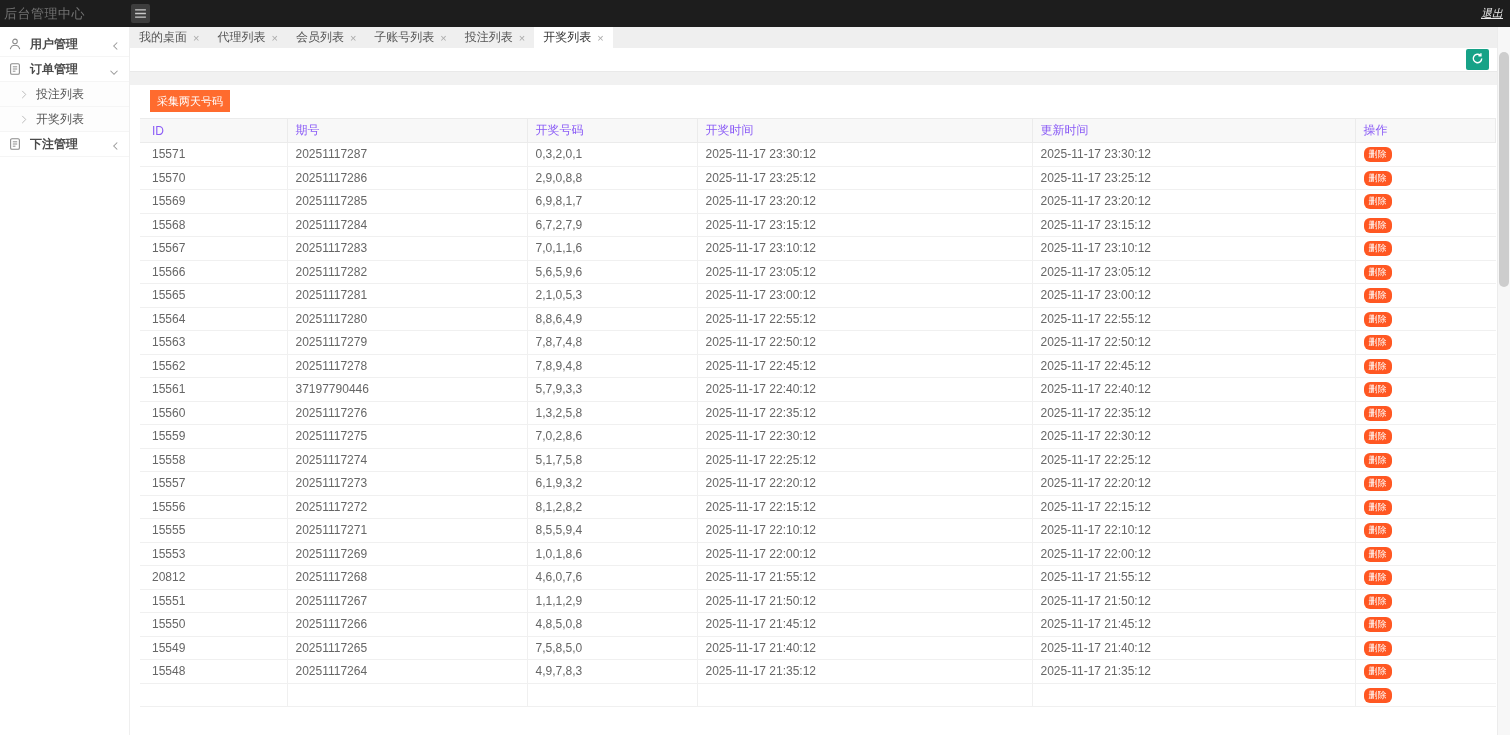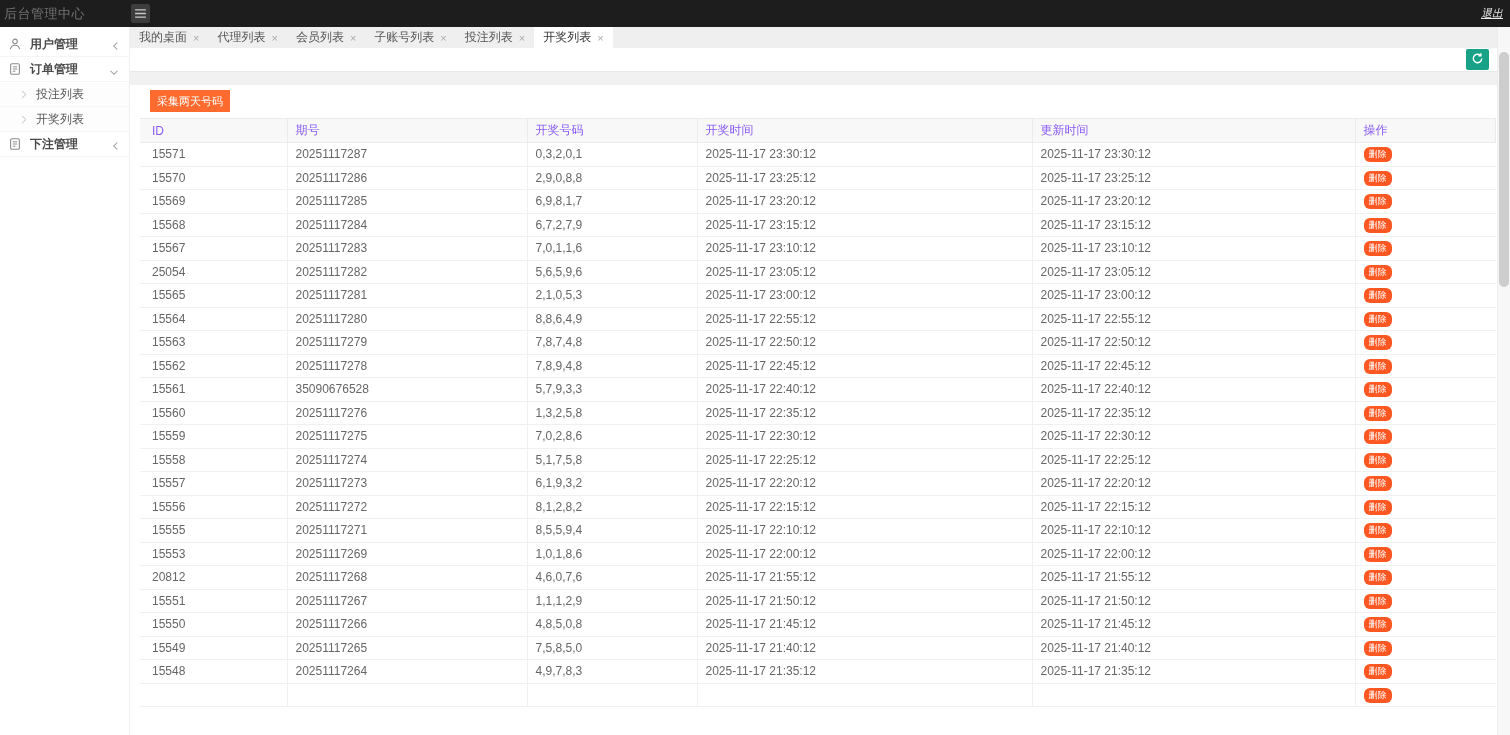--- a/index.html
+++ b/index.html
@@ -218,21 +218,21 @@
           </tr>
           <tr>
             <td>15567</td>
             <td>20251117283</td>
             <td>7,0,1,1,6</td>
             <td>2025-11-17 23:10:12</td>
             <td>2025-11-17 23:10:12</td>
             <td><button class="del-btn">删除</button></td>
           </tr>
           <tr>
-            <td>25054</td>
+            <td>15566</td>
             <td>20251117282</td>
             <td>5,6,5,9,6</td>
             <td>2025-11-17 23:05:12</td>
             <td>2025-11-17 23:05:12</td>
             <td><button class="del-btn">删除</button></td>
           </tr>
           <tr>
             <td>15565</td>
             <td>20251117281</td>
             <td>2,1,0,5,3</td>
@@ -259,21 +259,21 @@
           <tr>
             <td>15562</td>
             <td>20251117278</td>
             <td>7,8,9,4,8</td>
             <td>2025-11-17 22:45:12</td>
             <td>2025-11-17 22:45:12</td>
             <td><button class="del-btn">删除</button></td>
           </tr>
           <tr>
             <td>15561</td>
-            <td>35090676528</td>
+            <td>37197790446</td>
             <td>5,7,9,3,3</td>
             <td>2025-11-17 22:40:12</td>
             <td>2025-11-17 22:40:12</td>
             <td><button class="del-btn">删除</button></td>
           </tr>
           <tr>
             <td>15560</td>
             <td>20251117276</td>
             <td>1,3,2,5,8</td>
             <td>2025-11-17 22:35:12</td>

